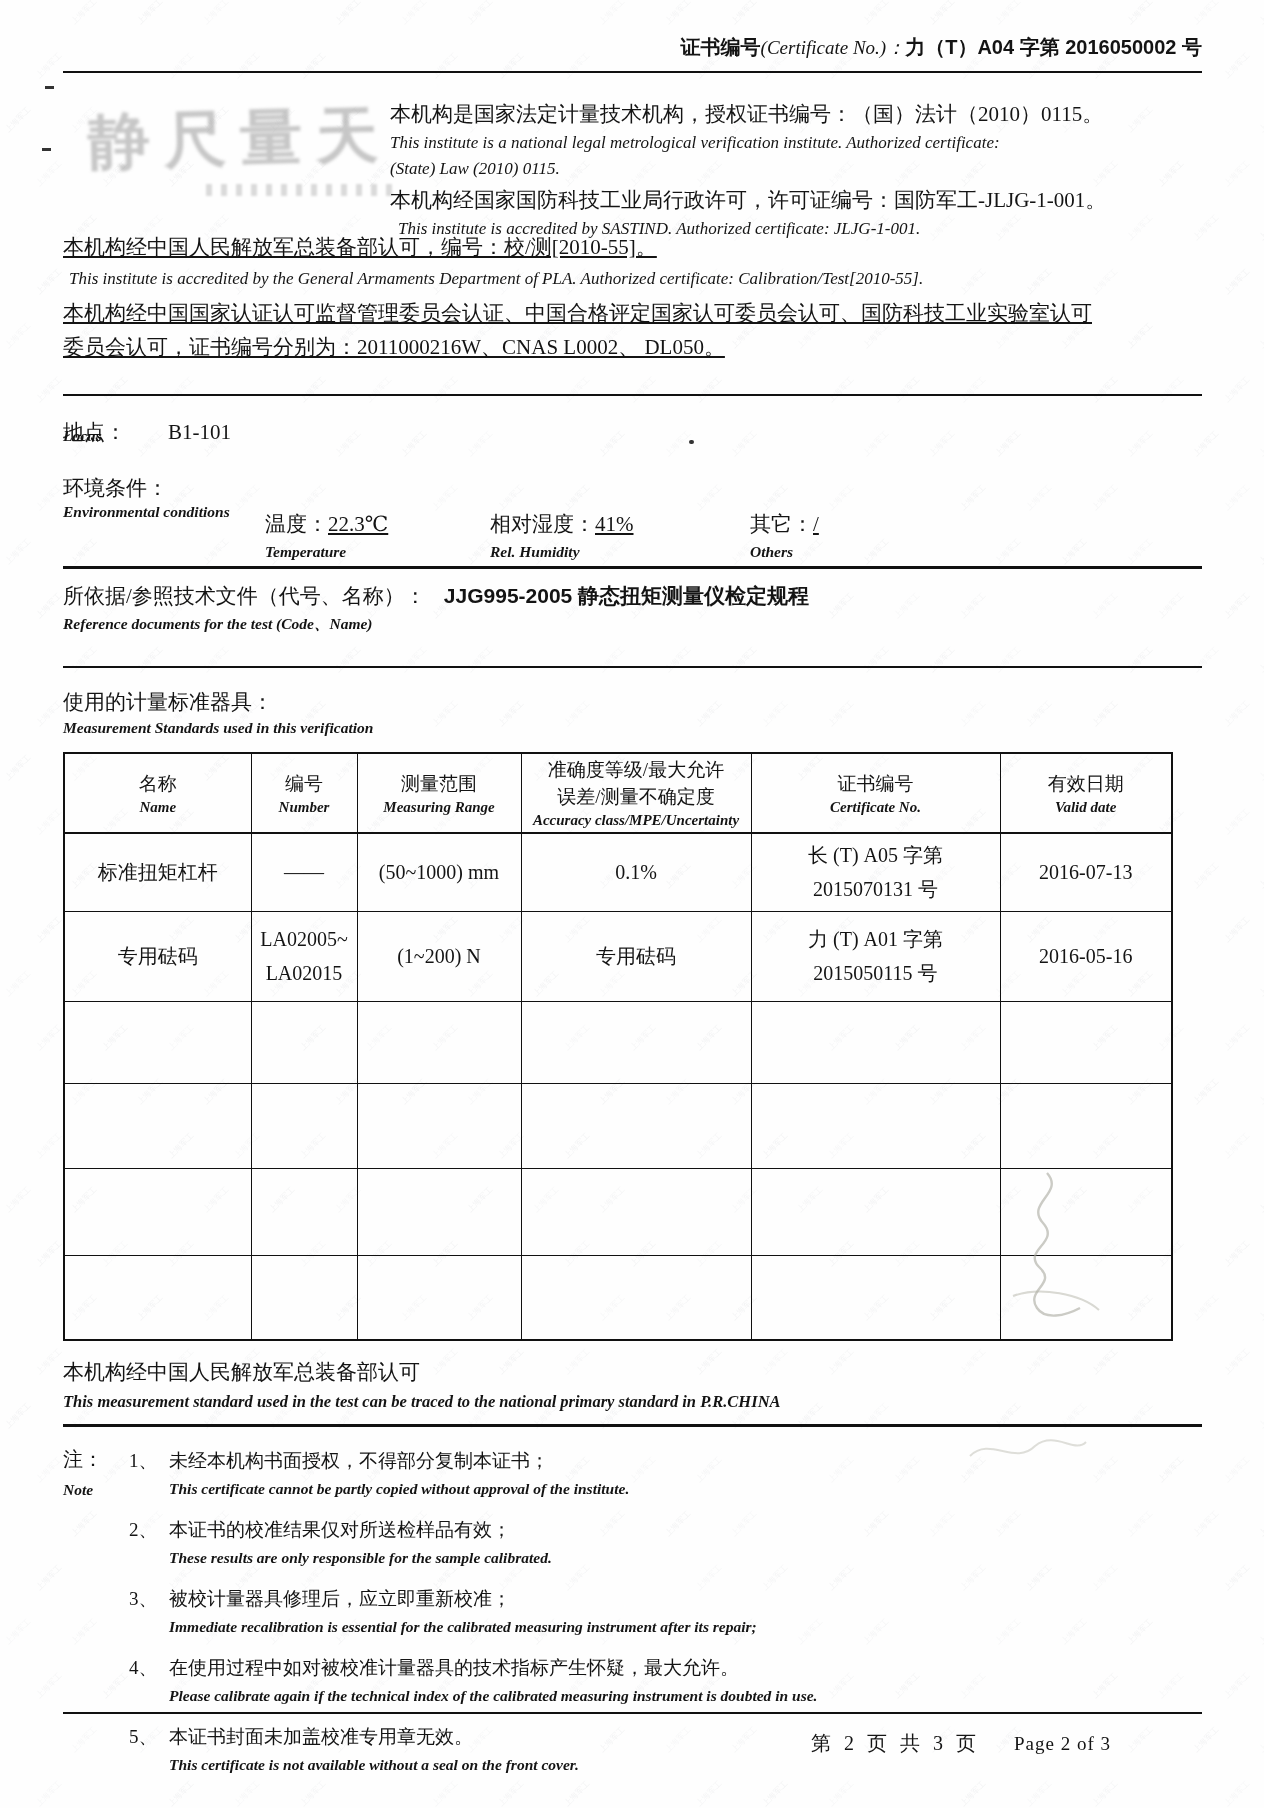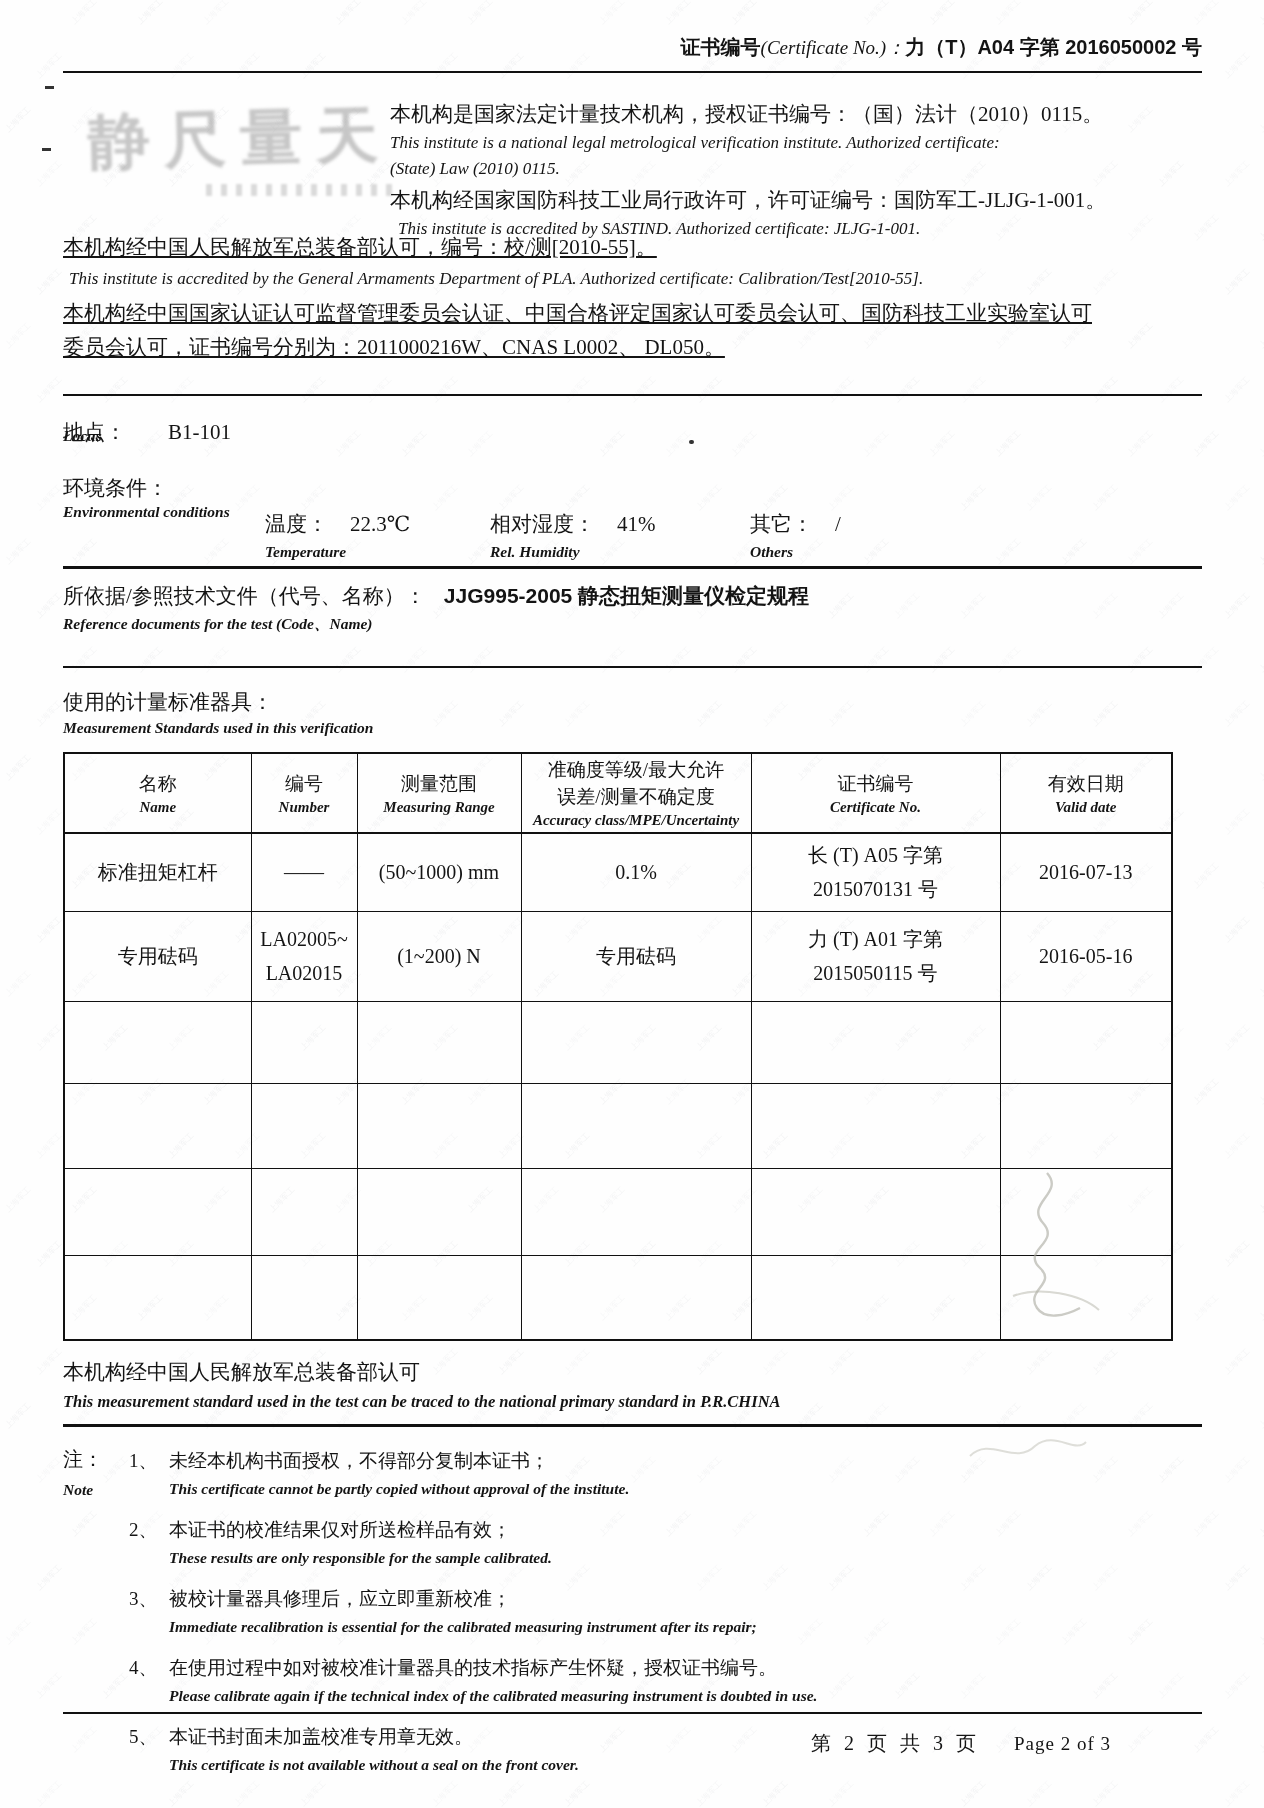--- a/index.html
+++ b/index.html
@@ -35,21 +35,21 @@
   .intro-full .en{margin:2px 0 4px 6px;}
   
   .locus-row{position:absolute;left:63px;top:416px;}
   .locus-row .v{margin-left:42px;font-size:21px;}
   .locus-en{position:absolute;left:63px;top:424px;}
   .envlab{position:absolute;left:63px;top:472px;}
   .envlab-en{position:absolute;left:63px;top:500px;}
   .env-row{position:absolute;left:265px;top:508px;display:flex;}
   .env-item{margin:0;}
   .env-item .line{white-space:nowrap;}
-  .env-item .v{margin-left:22px;}
+  .env-item .v{text-decoration:underline;}
   .env-item.i0{width:225px;}
   .env-item.i1{width:260px;}
   
   .ref-row{position:absolute;left:63px;top:580px;white-space:nowrap;}
   .ref-row .v{margin-left:18px;font-size:21px;}
   .ref-en{position:absolute;left:63px;top:612px;}
   .std-lab{position:absolute;left:63px;top:686px;}
   .std-en{position:absolute;left:63px;top:716px;}
   
   table.std{position:absolute;left:63px;top:752px;border-collapse:collapse;table-layout:fixed;
@@ -756,21 +756,21 @@
       <div class="n-item">
         <div class="n-row">
             <span class="n-no">3、</span>
             <span class="n-zh">被校计量器具修理后，应立即重新校准；</span>
           </div>
         <div class="n-en enb">Immediate recalibration is essential for the calibrated measuring instrument after its repair;</div>
       </div>
       <div class="n-item">
         <div class="n-row">
             <span class="n-no">4、</span>
-            <span class="n-zh">在使用过程中如对被校准计量器具的技术指标产生怀疑，授权证书编号。</span>
+            <span class="n-zh">在使用过程中如对被校准计量器具的技术指标产生怀疑，最大允许。</span>
           </div>
         <div class="n-en enb">Please calibrate again if the technical index of the calibrated measuring instrument is doubted in use.</div>
       </div>
       <div class="n-item">
         <div class="n-row">
             <span class="n-no">5、</span>
             <span class="n-zh">本证书封面未加盖校准专用章无效。</span>
           </div>
         <div class="n-en enb">This certificate is not available without a seal on the front cover.</div>
       </div>

